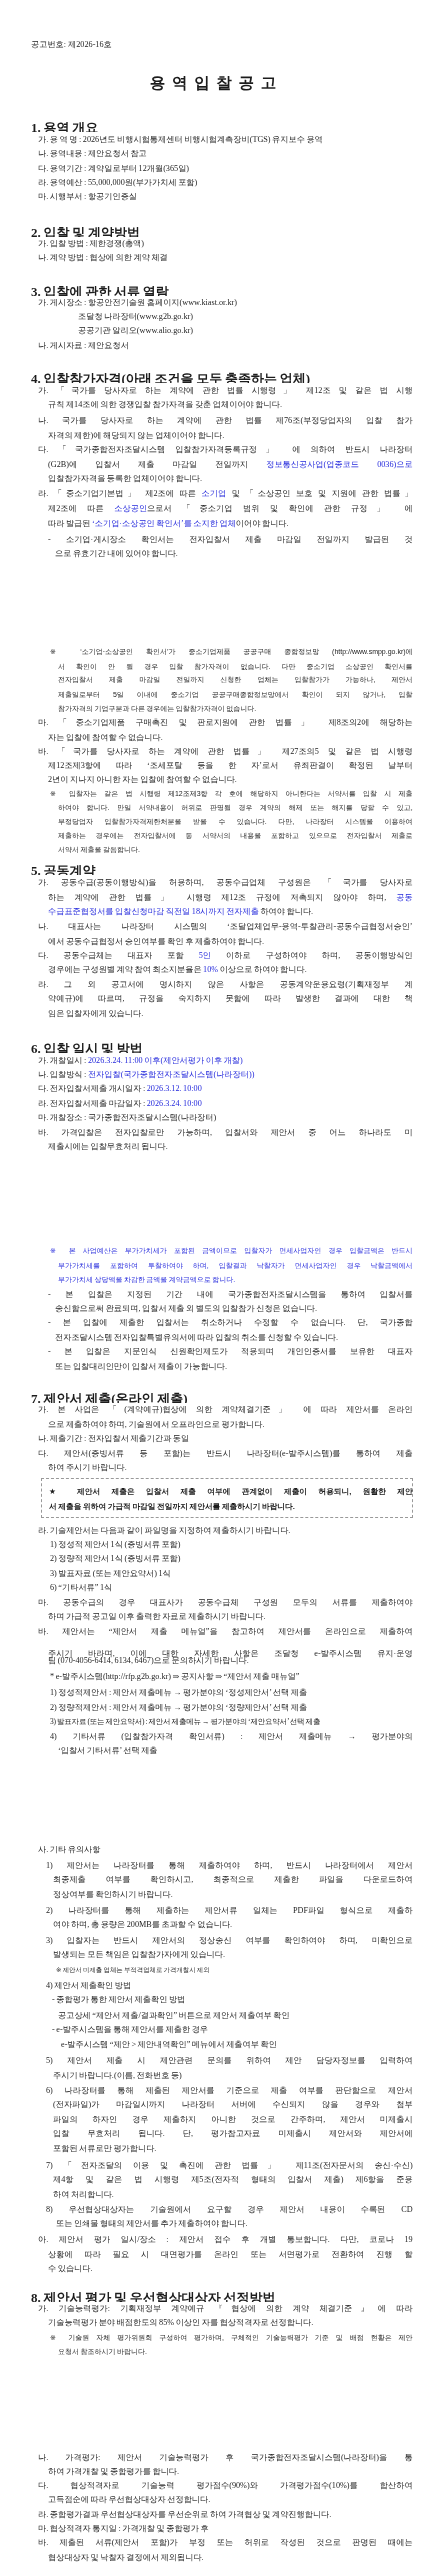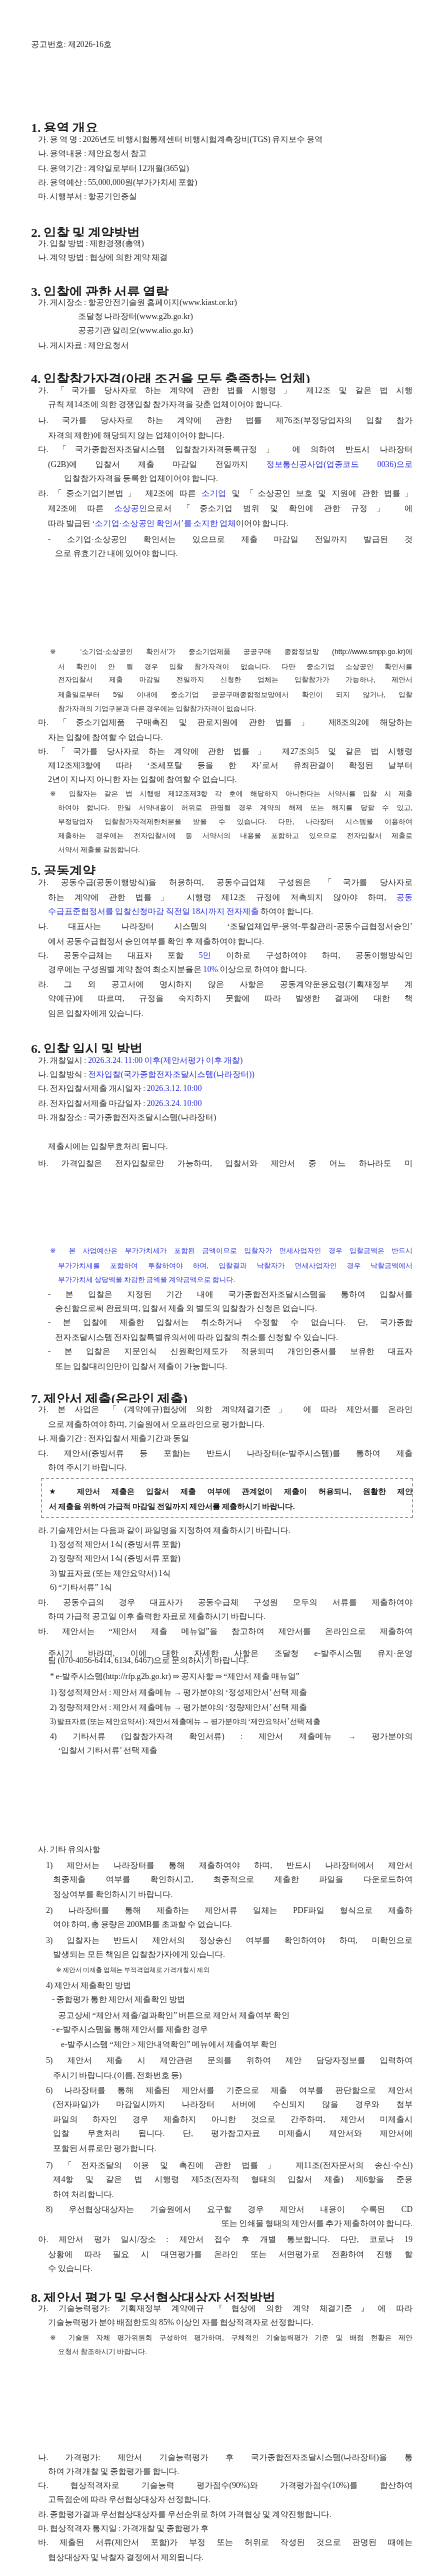--- a/index.html
+++ b/index.html
@@ -18,20 +18,21 @@
   #doc-title{position:absolute;left:0;right:0;top:73px;text-align:center;
              font-size:15.5px;font-weight:bold;letter-spacing:6.7px;text-indent:6.7px;}
   #star-box{position:absolute;left:41px;right:13.4px;top:1478px;height:40px;
             border:0.5px dashed #999999;box-sizing:border-box;}
 </style>
 </head>
 <body>
 
 <div id="page">
   <div id="notice-no">공고번호: 제2026-16호</div>
+  <div id="doc-title">용역입찰공고</div>
   <div id="star-box"></div>
   <div id="doc-body">
       <div class="line h" style="top: 120px; left: 31px;"><span>1. 용역 개요</span></div>
       <div class="line" style="top: 135px; left: 38px;"><span>가. 용 역 명 : 2026년도 비행시험통제센터 비행시험계측장비(TGS) 유지보수 용역</span></div>
       <div class="line" style="top: 149px; left: 38px;"><span>나. 용역내용 : 제안요청서 참고</span></div>
       <div class="line" style="top: 164px; left: 38px;"><span>다. 용역기간 : 계약일로부터 12개월(365일)</span></div>
       <div class="line" style="top: 178px; left: 38px;"><span>라. 용역예산 : 55,000,000원(부가가치세 포함)</span></div>
       <div class="line" style="top: 192px; left: 38px;"><span>마. 시행부서 : 항공기인증실</span></div>
       <div class="line h" style="top: 225px; left: 31px;"><span>2. 입찰 및 계약방법</span></div>
       <div class="line" style="top: 239px; left: 38px;"><span>가. 입찰 방법 : 제한경쟁(총액)</span></div>
@@ -41,25 +42,25 @@
       <div class="line" style="top: 312px; left: 78px;"><span>조달청 나라장터(www.g2b.go.kr)</span></div>
       <div class="line" style="top: 326px; left: 78px;"><span>공공기관 알리오(www.alio.go.kr)</span></div>
       <div class="line" style="top: 341px; left: 38px;"><span>나. 게시자료 : 제안요청서</span></div>
       <div class="line h" style="top: 371px; left: 31px;"><span>4. 입찰참가자격(아래 조건을 모두 충족하는 업체)</span></div>
       <div class="line j" style="top: 386px; left: 38px;"><span>가. 「국가를 당사자로 하는 계약에 관한 법률 시행령」 제12조 및 같은 법 시행</span></div>
       <div class="line" style="top: 400px; left: 48px;"><span>규칙 제14조에 의한 경쟁입찰 참가자격을 갖춘 업체이어야 합니다.</span></div>
       <div class="line j" style="top: 416px; left: 38px;"><span>나. 국가를 당사자로 하는 계약에 관한 법률 제76조(부정당업자의 입찰 참가</span></div>
       <div class="line" style="top: 431px; left: 48px;"><span>자격의 제한)에 해당되지 않는 업체이어야 합니다.</span></div>
       <div class="line j" style="top: 445px; left: 38px;"><span>다. 「국가종합전자조달시스템 입찰참가자격등록규정」 에 의하여 반드시 나라장터</span></div>
       <div class="line j" style="top: 460px; left: 48px;"><span>(G2B)에 입찰서 제출 마감일 전일까지 </span><span class="blue">정보통신공사업(업종코드 0036)으로</span></div>
-      <div class="line" style="top: 474px; left: 48px; margin-left: 16px;"><span>입찰참가자격을 등록한 업체이어야 합니다.</span></div>
+      <div class="line" style="top: 474px; left: 48px;"><span>입찰참가자격을 등록한 업체이어야 합니다.</span></div>
       <div class="line j" style="top: 489px; left: 38px;"><span>라. 「중소기업기본법」 제2조에 따른 </span><span class="blue">소기업</span><span> 및 「소상공인 보호 및 지원에 관한 법률」</span></div>
       <div class="line j" style="top: 504px; left: 48px;"><span>제2조에 따른 </span><span class="blue">소상공인</span><span>으로서 「중소기업 범위 및 확인에 관한 규정」 에</span></div>
       <div class="line" style="top: 519px; left: 48px;"><span>따라 발급된 </span><span class="blue">‘소기업·소상공인 확인서’를 소지한 업체</span><span>이어야 합니다.</span></div>
-      <div class="line j" style="top: 535px; left: 48px;"><span>- 소기업·소상공인 확인서는 있으므로 제출 마감일 전일까지 발급된 것</span></div>
+      <div class="line j" style="top: 535px; left: 48px;"><span>- 소기업·게시장소 확인서는 전자입찰서 제출 마감일 전일까지 발급된 것</span></div>
       <div class="line" style="top: 549px; left: 55px;"><span>으로 유효기간 내에 있어야 합니다.</span></div>
       <div class="line j g" style="top: 647px; left: 50px;"><span>※ ‘소기업·소상공인 확인서’가 중소기업제품 공공구매 종합정보망 (http://www.smpp.go.kr)에</span></div>
       <div class="line j g" style="top: 662px; left: 58px;"><span>서 확인이 안 될 경우 입찰 참가자격이 없습니다. 다만 중소기업 소상공인 확인서를</span></div>
       <div class="line j g" style="top: 675px; left: 58px;"><span>전자입찰서 제출 마감일 전일까지 신청한 업체는 입찰참가가 가능하나, 제안서</span></div>
       <div class="line j g" style="top: 690px; left: 58px;"><span>제출일로부터 5일 이내에 중소기업 공공구매종합정보망에서 확인이 되지 않거나, 입찰</span></div>
       <div class="line g" style="top: 704px; left: 58px;"><span>참가자격의 기업구분과 다른 경우에는 입찰참가자격이 없습니다.</span></div>
       <div class="line j" style="top: 718px; left: 38px;"><span>마. 「중소기업제품 구매촉진 및 판로지원에 관한 법률」  제8조의2에 해당하는</span></div>
       <div class="line" style="top: 733px; left: 48px;"><span>자는 입찰에 참여할 수 없습니다.</span></div>
       <div class="line j" style="top: 747px; left: 38px;"><span>바. 「국가를 당사자로 하는 계약에 관한 법률」 제27조의5 및 같은 법 시행령</span></div>
       <div class="line j" style="top: 761px; left: 48px;"><span>제12조제3항에 따라 ‘조세포탈 등을 한 자’로서 유죄판결이 확정된 날부터</span></div>
@@ -79,21 +80,21 @@
       <div class="line" style="top: 965px; left: 48px;"><span>경우에는 구성원별 계약 참여 최소지분율은 </span><span class="blue">10%</span><span> 이상으로 하여야 합니다.</span></div>
       <div class="line j" style="top: 980px; left: 38px;"><span>라. 그 외 공고서에 명시하지 않은 사항은 공동계약운용요령(기획재정부 계</span></div>
       <div class="line j" style="top: 994px; left: 48px;"><span>약예규)에 따르며, 규정을 숙지하지 못함에 따라 발생한 결과에 대한 책</span></div>
       <div class="line" style="top: 1009px; left: 48px;"><span>임은 입찰자에게 있습니다.</span></div>
       <div class="line h" style="top: 1041px; left: 31px;"><span>6. 입찰 일시 및 방법</span></div>
       <div class="line" style="top: 1056px; left: 38px;"><span>가. 개찰일시 : </span><span class="blue">2026.3.24. 11:00 이후(제안서평가 이후 개찰)</span></div>
       <div class="line" style="top: 1070px; left: 38px;"><span>나. 입찰방식 : </span><span class="blue">전자입찰(국가종합전자조달시스템(나라장터))</span></div>
       <div class="line" style="top: 1084px; left: 38px;"><span>다. 전자입찰서제출 개시일자 : </span><span class="blue">2026.3.12. 10:00</span></div>
       <div class="line" style="top: 1099px; left: 38px;"><span>라. 전자입찰서제출 마감일자 : </span><span class="blue">2026.3.24. 10:00</span></div>
       <div class="line" style="top: 1113px; left: 38px;"><span>마. 개찰장소 : 국가종합전자조달시스템(나라장터)</span></div>
-      <div class="line j" style="top: 1128px; left: 38px; margin-top: 31px;"><span>바. 가격입찰은 전자입찰로만 가능하며, 입찰서와 제안서 중 어느 하나라도 미</span></div>
+      <div class="line j" style="top: 1128px; left: 38px;"><span>바. 가격입찰은 전자입찰로만 가능하며, 입찰서와 제안서 중 어느 하나라도 미</span></div>
       <div class="line" style="top: 1142px; left: 48px;"><span>제출시에는 입찰무효처리 됩니다.</span></div>
       <div class="line j g" style="top: 1246px; left: 50px;"><span class="blue">※ 본 사업예산은 부가가치세가 포함된 금액이므로 입찰자가 면세사업자인 경우 입찰금액은 반드시</span></div>
       <div class="line j g" style="top: 1261px; left: 58px;"><span class="blue">부가가치세를 포함하여 투찰하여야 하며, 입찰결과 낙찰자가 면세사업자인 경우 낙찰금액에서</span></div>
       <div class="line g" style="top: 1275px; left: 58px;"><span class="blue">부가가치세 상당액을 차감한 금액을 계약금액으로 합니다.</span></div>
       <div class="line j" style="top: 1290px; left: 48px;"><span>- 본 입찰은 지정된 기간 내에 국가종합전자조달시스템을 통하여 입찰서를</span></div>
       <div class="line" style="top: 1304px; left: 55px;"><span>송신함으로써 완료되며, 입찰서 제출 외 별도의 입찰참가 신청은 없습니다.</span></div>
       <div class="line j" style="top: 1318px; left: 48px;"><span>- 본 입찰에 제출한 입찰서는 취소하거나 수정할 수 없습니다. 단, 국가종합</span></div>
       <div class="line" style="top: 1333px; left: 55px;"><span>전자조달시스템 전자입찰특별유의서에 따라 입찰의 취소를 신청할 수 있습니다.</span></div>
       <div class="line j" style="top: 1347px; left: 48px;"><span>- 본 입찰은 지문인식 신원확인제도가 적용되며 개인인증서를 보유한 대표자</span></div>
       <div class="line" style="top: 1362px; left: 55px;"><span>또는 입찰대리인만이 입찰서 제출이 가능합니다.</span></div>
@@ -139,21 +140,21 @@
       <div class="line" style="top: 2071px; left: 53px;"><span>주시기 바랍니다.(이름, 전화번호 등)</span></div>
       <div class="line j" style="top: 2086px; left: 46px;"><span>6) 나라장터를 통해 제출된 제안서를 기준으로 제출 여부를 판단함으로 제안서</span></div>
       <div class="line j" style="top: 2100px; left: 53px;"><span>(전자파일)가 마감일시까지 나라장터 서버에 수신되지 않을 경우와 첨부</span></div>
       <div class="line j" style="top: 2115px; left: 53px;"><span>파일의 하자인 경우 제출하지 아니한 것으로 간주하며, 제안서 미제출시</span></div>
       <div class="line j" style="top: 2129px; left: 53px;"><span>입찰 무효처리 됩니다. 단, 평가참고자료 미제출시 제안서와 제안서에</span></div>
       <div class="line" style="top: 2144px; left: 53px;"><span>포함된 서류로만 평가합니다.</span></div>
       <div class="line j" style="top: 2161px; left: 46px;"><span>7) 「전자조달의 이용 및 촉진에 관한 법률」 제11조(전자문서의 송신·수신)</span></div>
       <div class="line j" style="top: 2175px; left: 53px;"><span>제4항 및 같은 법 시행령 제5조(전자적 형태의 입찰서 제출) 제6항을 준용</span></div>
       <div class="line" style="top: 2190px; left: 53px;"><span>하여 처리합니다.</span></div>
       <div class="line j" style="top: 2205px; left: 46px;"><span>8) 우선협상대상자는 기술원에서 요구할 경우 제안서 내용이 수록된 CD</span></div>
-      <div class="line" style="top: 2219px; left: 56px; text-align: right;"><span>또는 인쇄물 형태의 제안서를 추가 제출하여야 합니다.</span></div>
+      <div class="line" style="top: 2219px; left: 56px;"><span>또는 인쇄물 형태의 제안서를 추가 제출하여야 합니다.</span></div>
       <div class="line j" style="top: 2235px; left: 38px;"><span>아. 제안서 평가 일시/장소 : 제안서 접수 후 개별 통보합니다. 다만, 코로나 19</span></div>
       <div class="line j" style="top: 2250px; left: 48px;"><span>상황에 따라 필요 시 대면평가를 온라인 또는 서면평가로 전환하여 진행 할</span></div>
       <div class="line" style="top: 2264px; left: 48px;"><span>수 있습니다.</span></div>
       <div class="line h" style="top: 2290px; left: 31px;"><span>8. 제안서 평가 및 우선협상대상자 선정방법</span></div>
       <div class="line j" style="top: 2304px; left: 38px;"><span>가. 기술능력평가: 기획재정부 계약예규 『협상에 의한 계약 체결기준』에 따라</span></div>
       <div class="line" style="top: 2318px; left: 48px;"><span>기술능력평가 분야 배점한도의 85% 이상인 자를 협상적격자로 선정합니다.</span></div>
       <div class="line j g" style="top: 2333px; left: 50px;"><span>※ 기술원 자체 평가위원회 구성하여 평가하며, 구체적인 기술능력평가 기준 및 배점 현황은 제안</span></div>
       <div class="line g" style="top: 2347px; left: 58px;"><span>요청서 참조하시기 바랍니다.</span></div>
       <div class="line j" style="top: 2453px; left: 38px;"><span>나. 가격평가: 제안서 기술능력평가 후 국가종합전자조달시스템(나라장터)을 통</span></div>
       <div class="line" style="top: 2467px; left: 48px;"><span>하여 가격개찰 및 종합평가를 합니다.</span></div>

